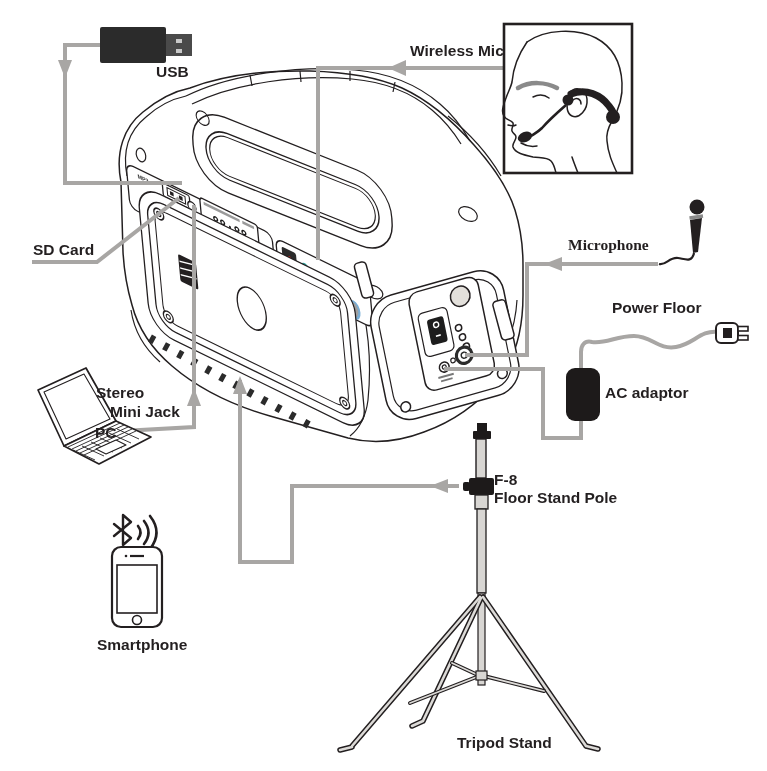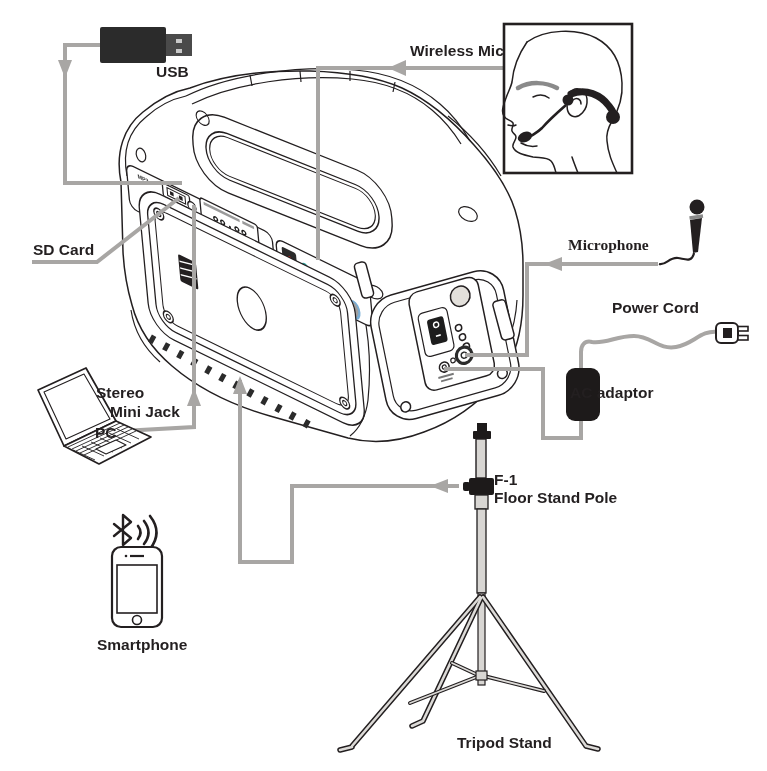--- a/index.html
+++ b/index.html
@@ -289,19 +289,19 @@
 </svg>
 
 <div class="lbl" style="left:124px;top:63px;margin-left:32px;">USB</div>
 <div class="lbl" style="left:410px;top:42px;">Wireless Mic</div>
 <div class="lbl" style="left:33px;top:241px;">SD Card</div>
 <div class="lbl" style="left:96px;top:384px;">Stereo</div>
 <div class="lbl" style="left:110px;top:403px;">Mini Jack</div>
 <div class="lbl" style="left:95px;top:424px;">PC</div>
 <div class="lbl" style="left:97px;top:636px;text-align:right;">Smartphone</div>
 <div class="lbl" style="left:568px;top:236px;font-family:Liberation Serif, serif;">Microphone</div>
-<div class="lbl" style="left:612px;top:299px;">Power Cord</div>
-<div class="lbl" style="left:570px;top:384px;">AC adaptor</div>
-<div class="lbl" style="left:494px;top:471px;">F-1</div>
+<div class="lbl" style="left:612px;top:299px;">Power Floor</div>
+<div class="lbl" style="left:605px;top:384px;">AC adaptor</div>
+<div class="lbl" style="left:494px;top:471px;">F-8</div>
 <div class="lbl" style="left:494px;top:489px;">Floor Stand Pole</div>
 <div class="lbl" style="left:447px;top:734px;margin-left:10px;">Tripod Stand</div>
 
 </div>
 
 </body></html>

